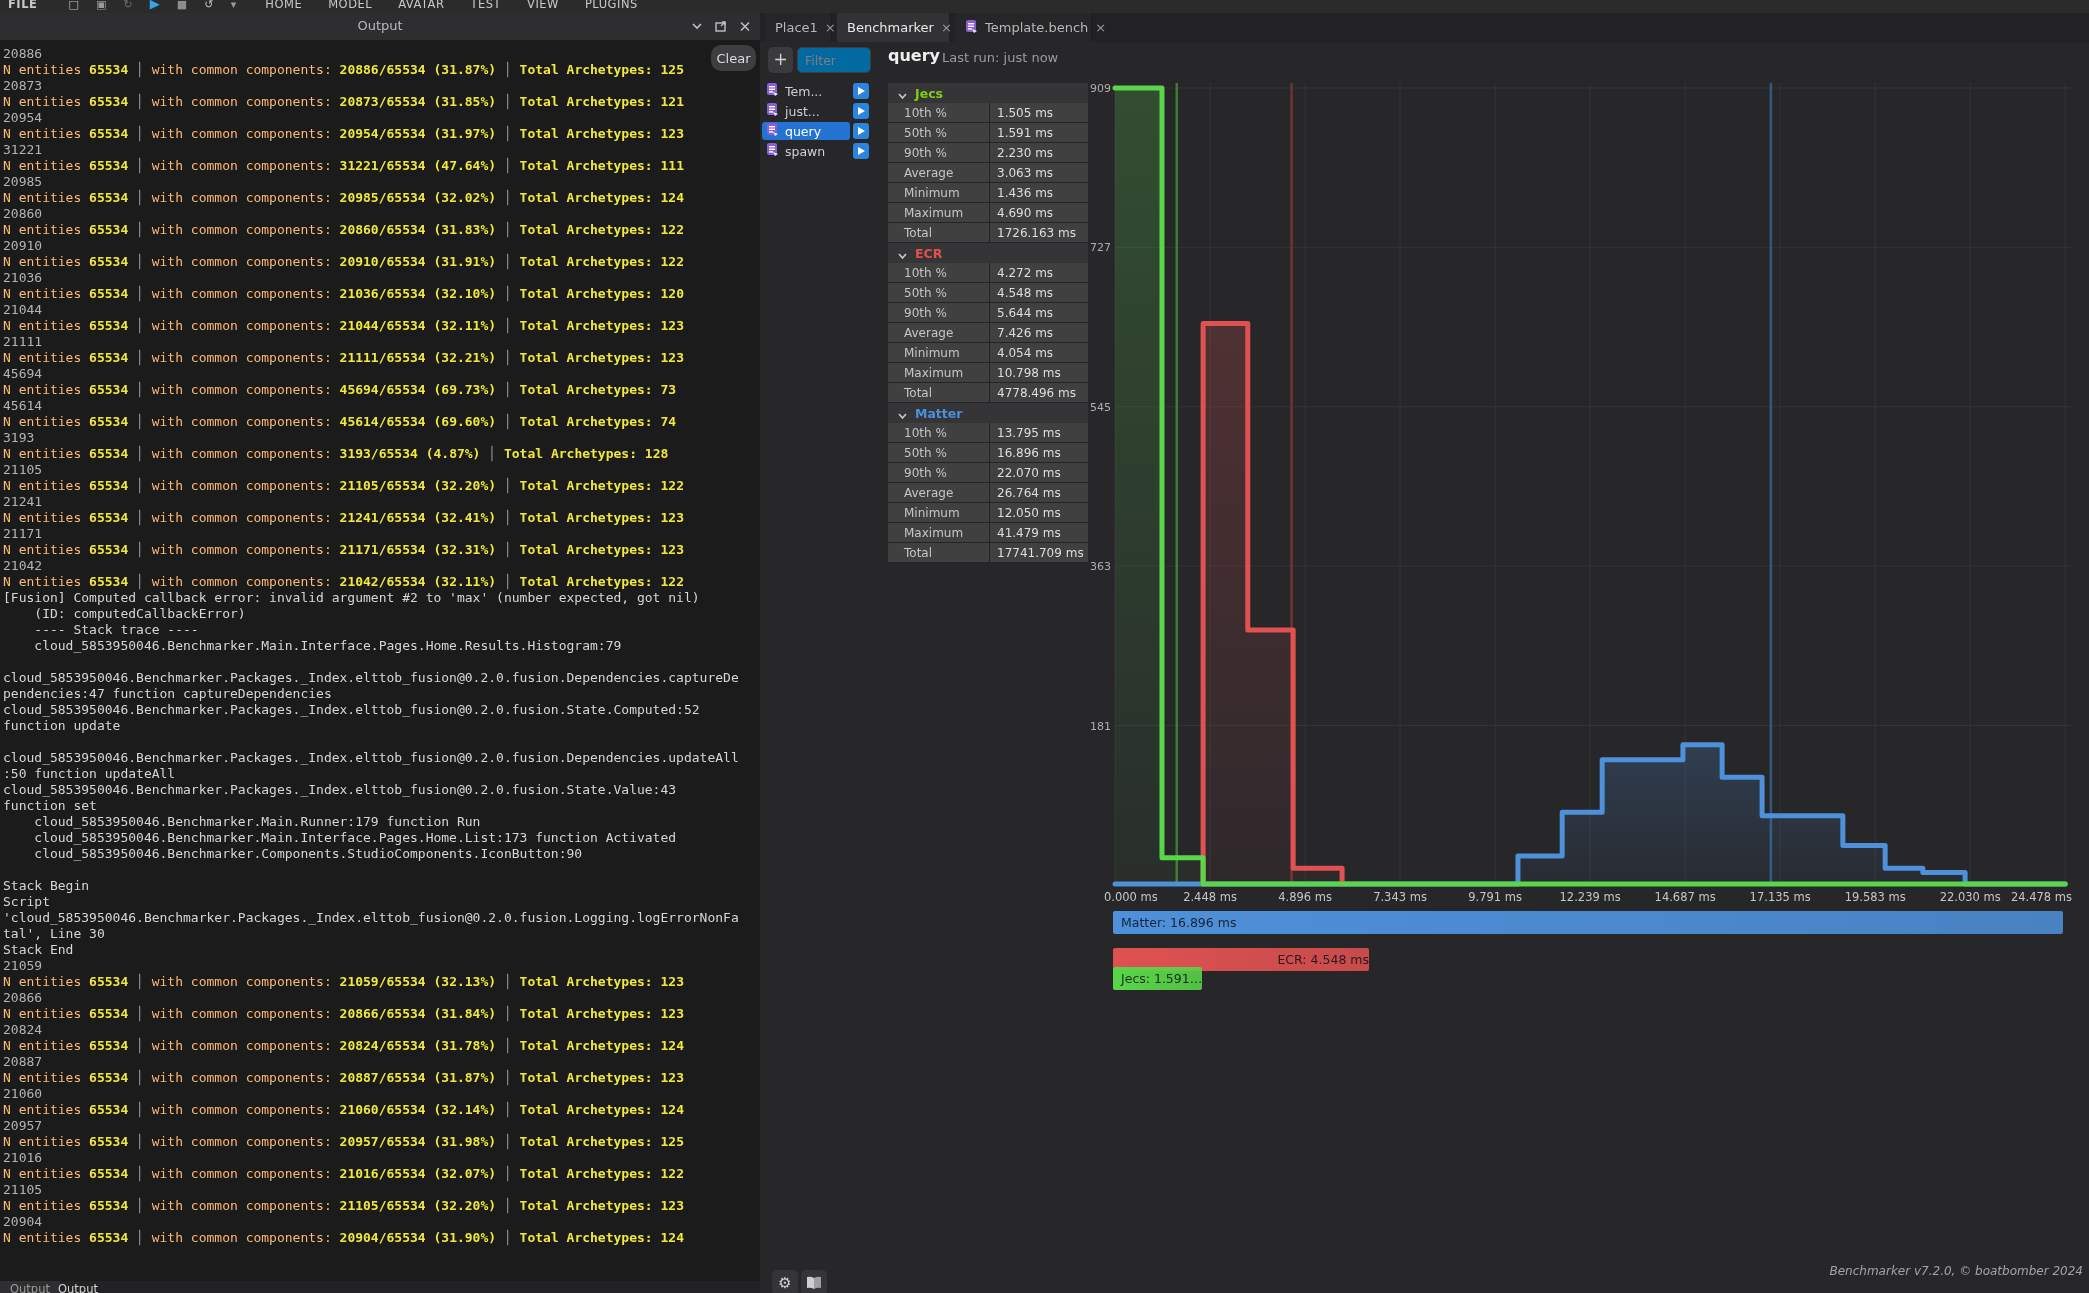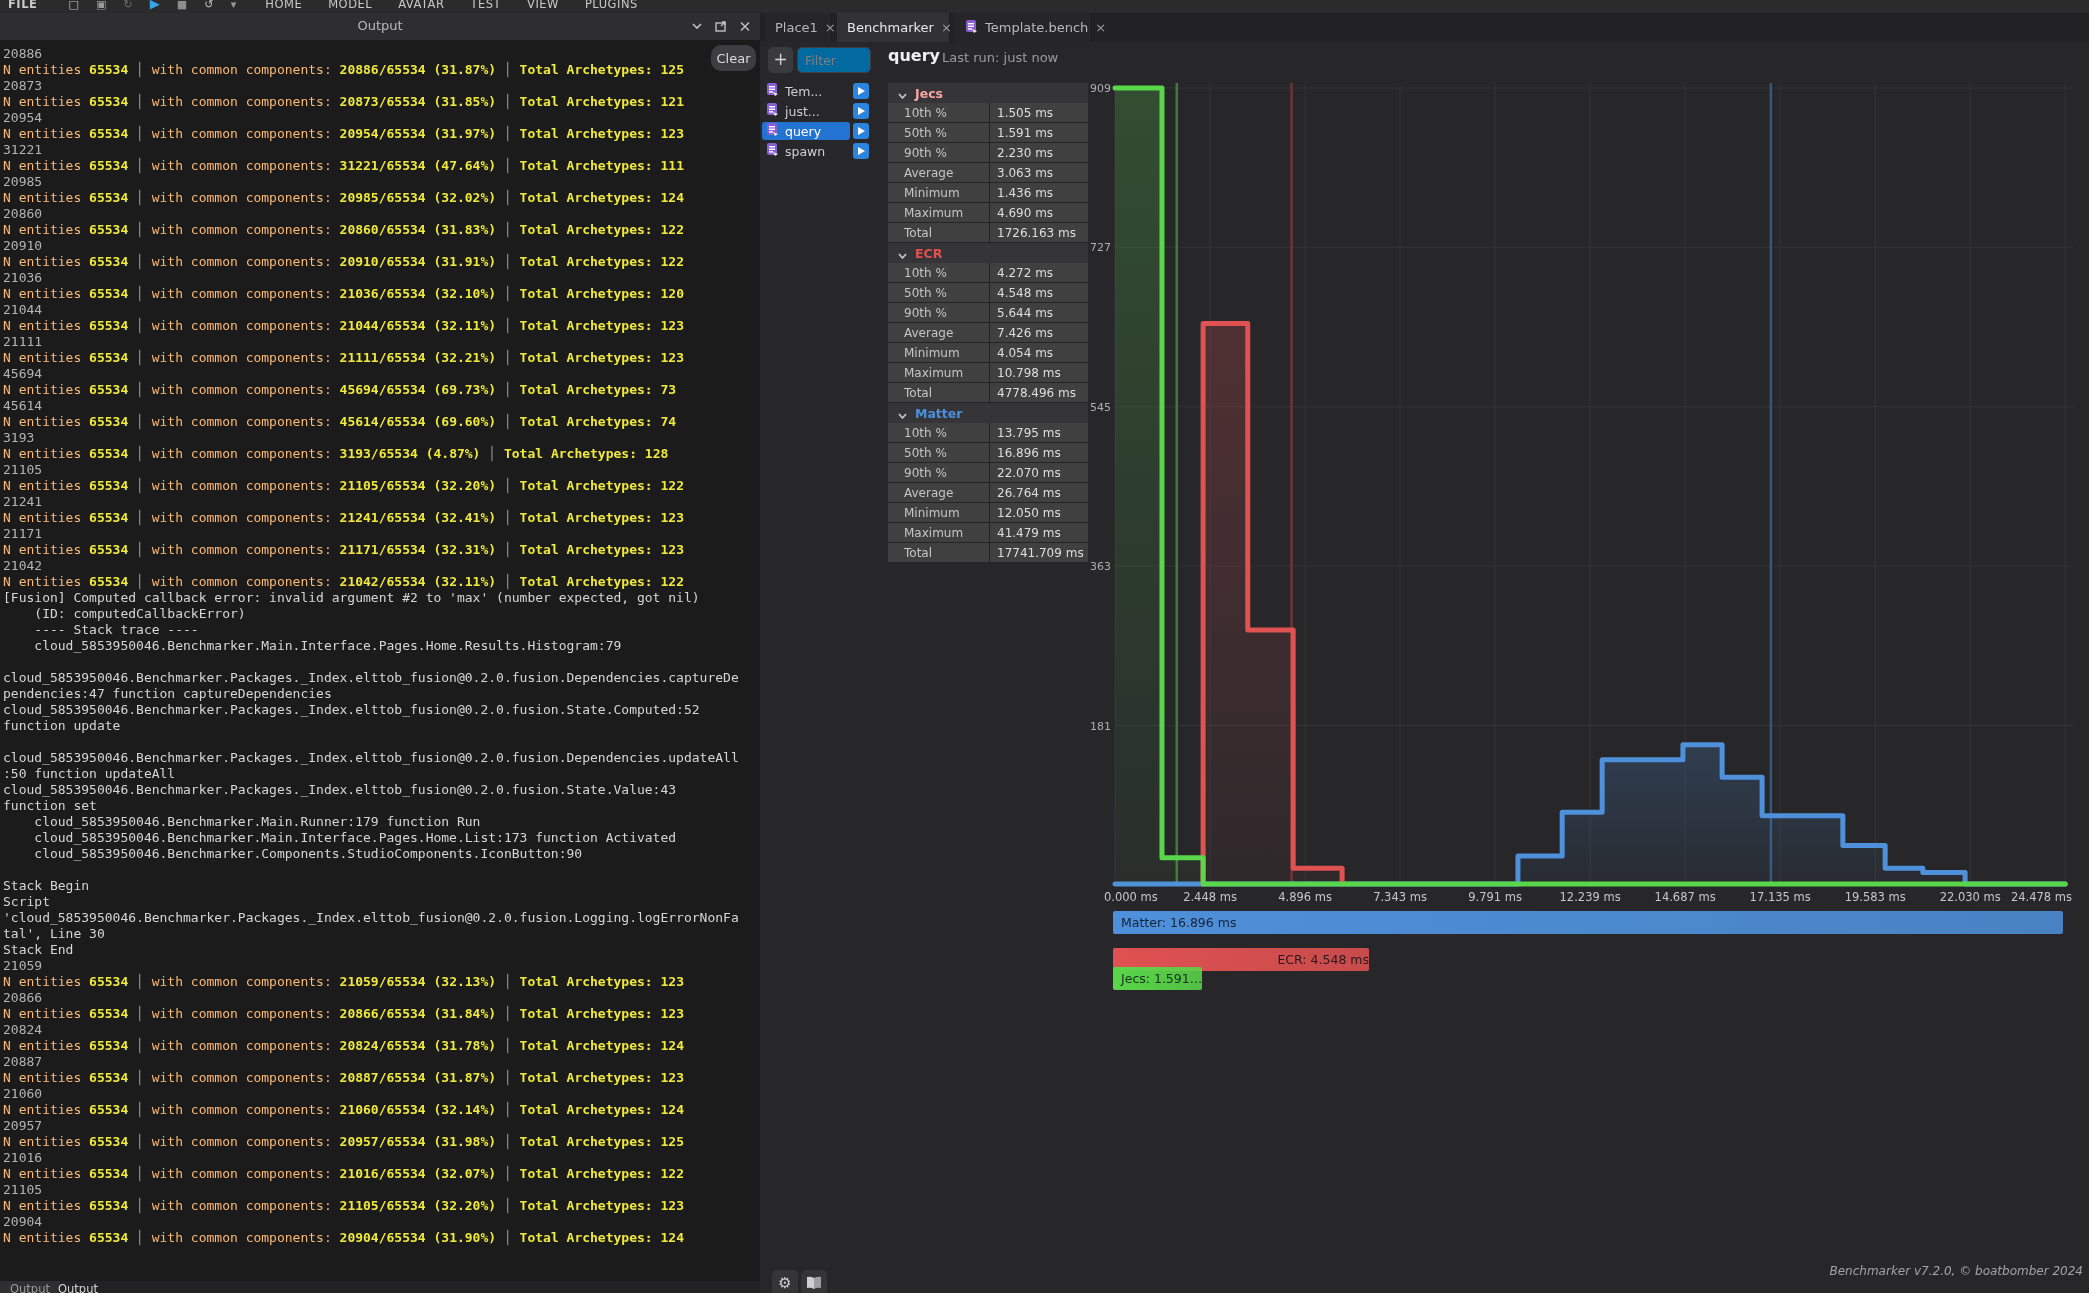--- a/index.html
+++ b/index.html
@@ -185,21 +185,21 @@
 </div>
 
 <div class="abs main-title">query</div>
 <div class="abs last-run">Last run: just now</div>
 
 <div class="abs stats" id="stats">
     <div class="sec-header">
       <span><svg width="9" height="6" viewBox="0 0 9 6">
           <polyline points="1,1 4.5,5 8,1" fill="none" stroke="#c9c9c9" stroke-width="1.6"></polyline>
         </svg></span>
-      <span class="nm" style="color: #fca5a5;">Jecs</span>
+      <span class="nm" style="color: #84cc16;">Jecs</span>
     </div>
     <div class="stat-row">
       <span class="lb">10th %</span>
       <span class="vdiv"></span>
       <span class="vl">1.505 ms</span>
     </div>
     <div class="stat-row">
       <span class="lb">50th %</span>
       <span class="vdiv"></span>
       <span class="vl">1.591 ms</span>

